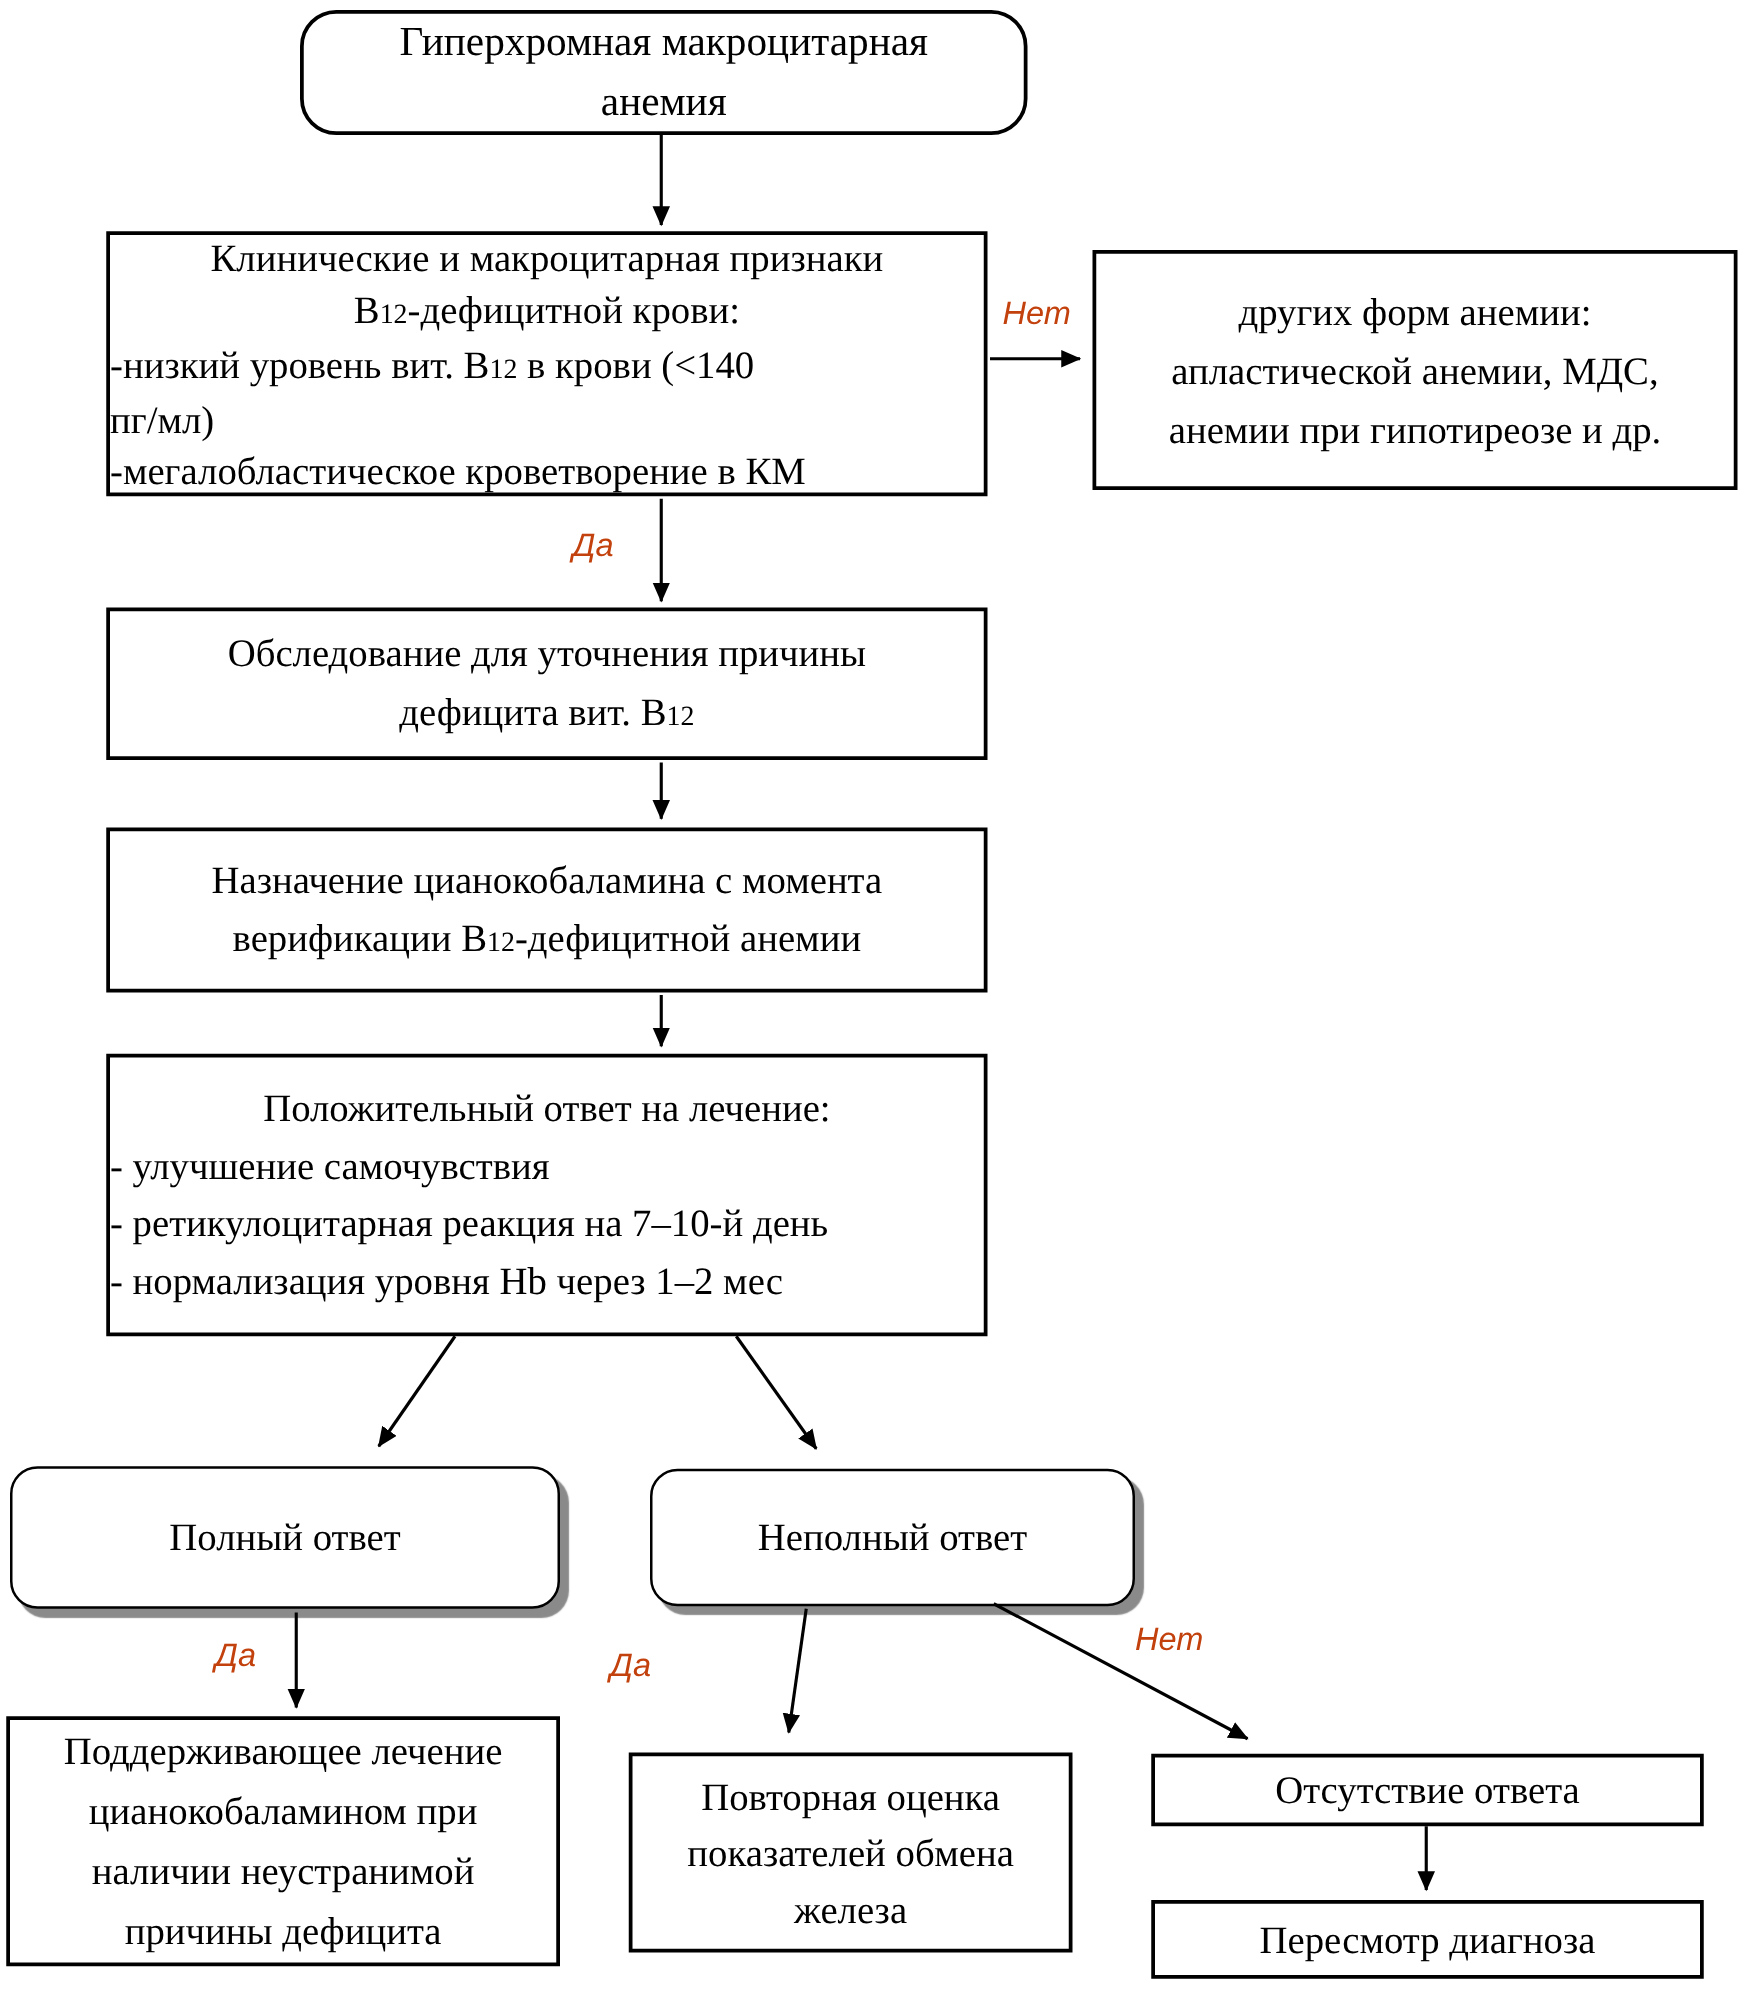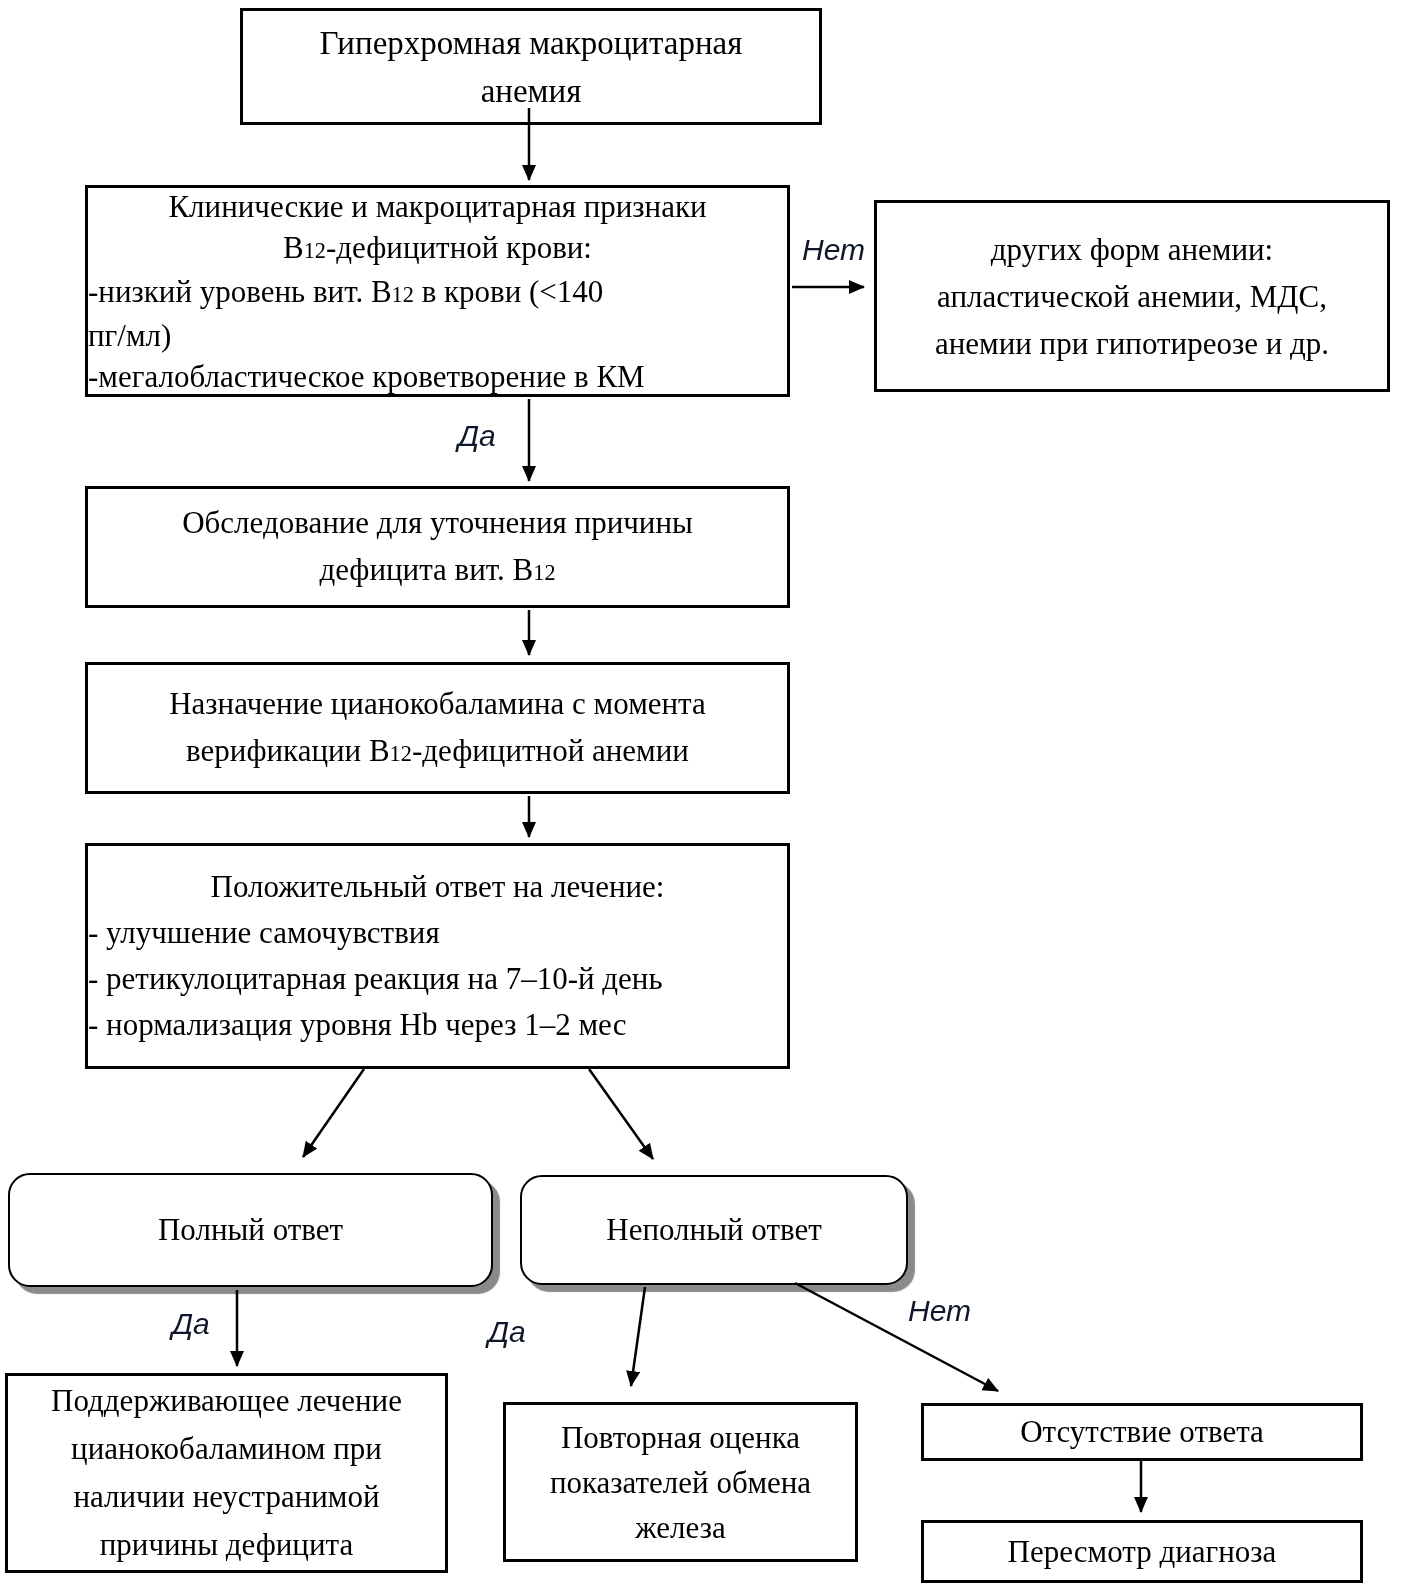--- a/index.html
+++ b/index.html
@@ -18,45 +18,45 @@
     background:#ffffff;
     display:flex;flex-direction:column;justify-content:center;
     text-align:center;
     font-size:31px;
     line-height:44px;
   }
   .ln{display:block;}
   .ln-left{text-align:left;}
   .sb{font-size:0.72em;}
   
-  .b-title{left:240px;top:8px;width:582px;height:117px;font-size:33px;line-height:48px;}
+  .b-title{left:240px;top:8px;width:582px;height:100px;font-size:33px;line-height:48px;border-radius:29px;}
   .b-clinical{left:85px;top:185px;width:705px;height:212px;line-height:41px;}
   .b-exclude{left:874px;top:200px;width:516px;height:192px;line-height:47px;}
   .b-cause{left:85px;top:486px;width:705px;height:122px;line-height:47px;}
   .b-cyano{left:85px;top:662px;width:705px;height:132px;line-height:47px;}
   .b-response{left:85px;top:843px;width:705px;height:226px;line-height:46px;}
   .b-rounded{
     border-width:2px;border-radius:22px;
     box-shadow:7px 7px 1px #8a8a8a;
     line-height:40px;
   }
-  .b-full{left:8px;top:1173px;width:485px;height:114px;}
+  .b-full{left:8px;top:1173px;width:440px;height:114px;}
   .b-partial{left:520px;top:1175px;width:388px;height:110px;}
   .b-maint{left:5px;top:1373px;width:443px;height:200px;line-height:48px;}
   .b-iron{left:503px;top:1402px;width:355px;height:160px;line-height:45px;}
   .b-nores{left:921px;top:1403px;width:442px;height:58px;line-height:40px;}
   .b-rediag{left:921px;top:1520px;width:442px;height:63px;line-height:40px;}
   
   .edge-label{
     position:absolute;
     font-family:"Liberation Sans","DejaVu Sans",sans-serif;
     font-style:italic;
-    font-size:30px;
+    font-size:26px;
     line-height:32px;
-    color:#0f172a;
+    color:#c2410c;
     white-space:nowrap;
   }
   .lbl-no1{left:802px;top:234px;}
   .lbl-yes1{left:458px;top:420px;}
   .lbl-yes2{left:172px;top:1308px;}
   .lbl-yes3{left:488px;top:1316px;}
   .lbl-no2{left:908px;top:1295px;}
   .arrows{
     position:absolute;left:0;top:0;width:1403px;height:1595px;
     pointer-events:none;

